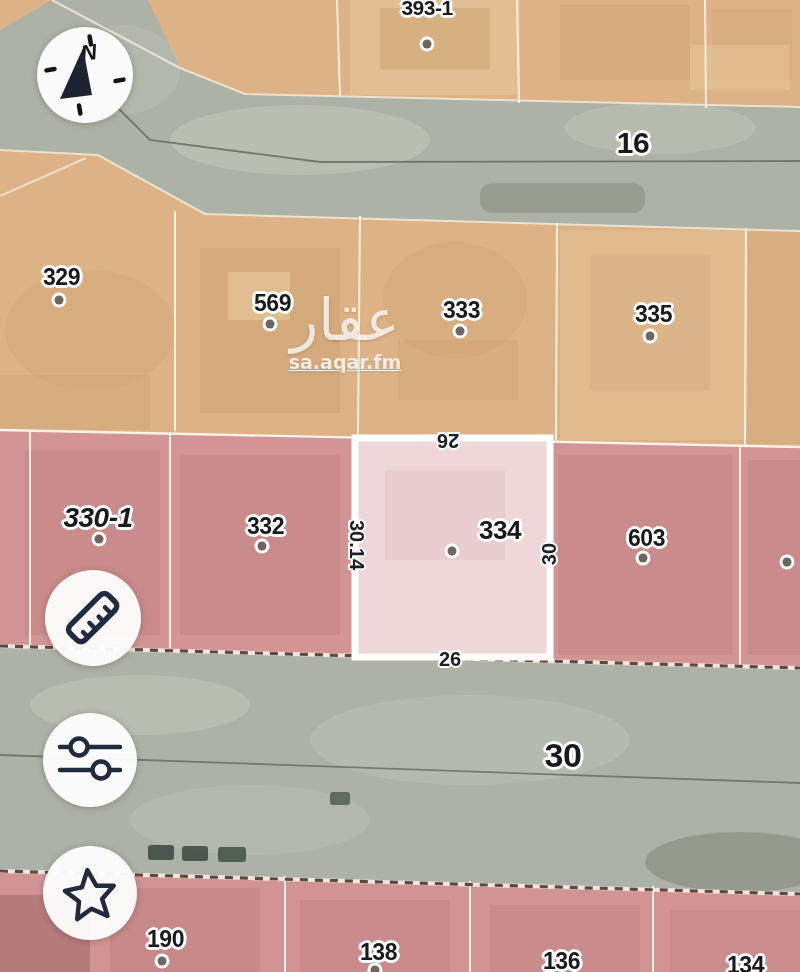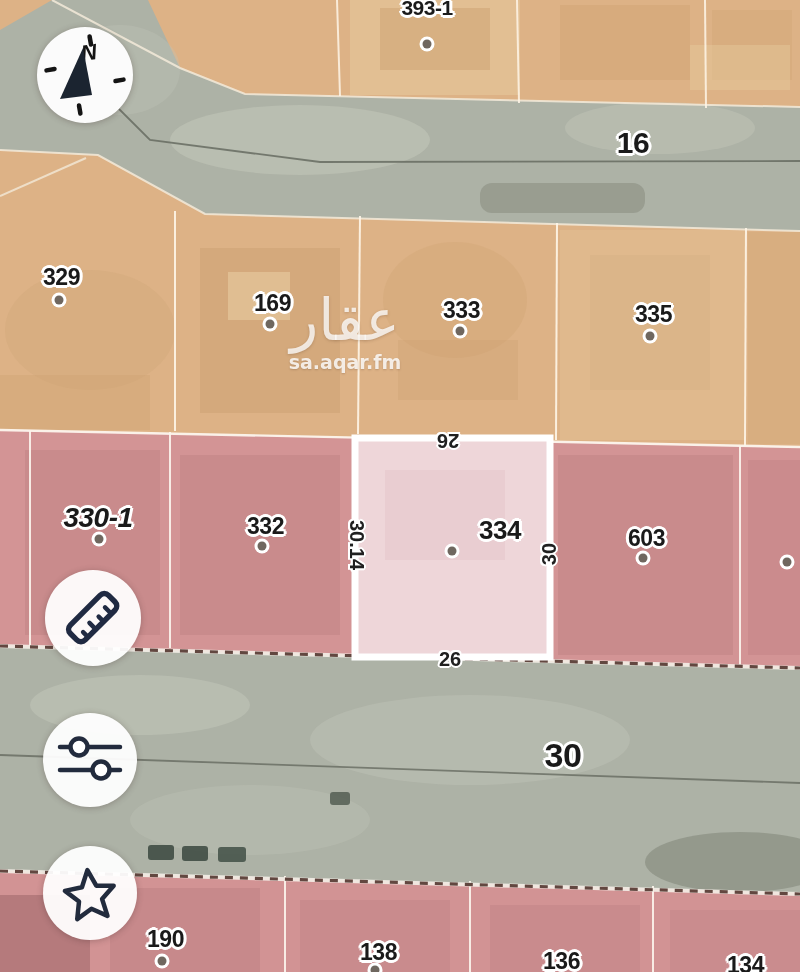--- a/index.html
+++ b/index.html
@@ -30,21 +30,21 @@
     background:#6f675f;box-shadow:0 0 0 3px #fff;transform:translate(-50%,-50%);
   }
   
   .watermark{position:absolute;left:345px;top:332px;transform:translate(-50%,-50%);text-align:center;pointer-events:none;}
   .wm-logo{
     font-family:"DejaVu Sans", sans-serif;font-size:58px;font-weight:400;
     color:rgba(255,255,255,.78);line-height:1;text-shadow:0 1px 3px rgba(90,60,40,.25);
   }
   .wm-domain{
     font-family:"DejaVu Sans", sans-serif;font-size:19px;font-weight:700;
-    color:rgba(255,255,255,.82);margin-top:2px;text-shadow:0 1px 2px rgba(90,60,40,.25);
+    color:rgba(255,255,255,.82);margin-top:2px;text-shadow:0 1px 2px rgba(90,60,40,.25);text-decoration:underline;
   }
   
   .circle-btn{
     position:absolute;border-radius:50%;background:rgba(255,255,255,.94);
     box-shadow:0 1px 6px rgba(60,40,40,.three);box-shadow:0 1px 6px rgba(60,40,40,.3);
     display:flex;align-items:center;justify-content:center;
   }
   .compass{left:37px;top:27px;width:96px;height:96px;background:#fbfbfb;}
   .ruler-btn{left:45px;top:570px;width:96px;height:96px;}
   .filter-btn{left:43px;top:713px;width:94px;height:94px;}
@@ -143,21 +143,21 @@
   <div class="watermark">
     <div class="wm-logo">عقار</div>
     <div class="wm-domain">sa.aqar.fm</div>
   </div>
 
   <div class="plabel street-sm" style="left:633px;top:143px;">16</div>
   <div class="plabel street-lg" style="left:563px;top:755px;">30</div>
 
   <div class="plabel sz21" style="left:427px;top:8px;">393-1</div>
   <div class="plabel sz23" style="left:58px;top:277px;">329</div>
-  <div class="plabel sz23" style="left:269px;top:303px;">169</div>
+  <div class="plabel sz23" style="left:269px;top:303px;">569</div>
   <div class="plabel sz23" style="left:458px;top:310px;">333</div>
   <div class="plabel sz23" style="left:650px;top:314px;">335</div>
   <div class="plabel sz22" style="left:98px;top:518px;">330-1</div>
   <div class="plabel sz23" style="left:262px;top:526px;">332</div>
   <div class="plabel lg" style="left:452px;top:530px;">334</div>
   <div class="plabel sz23" style="left:643px;top:538px;">603</div>
   <div class="plabel sz23" style="left:162px;top:939px;">190</div>
   <div class="plabel sz23" style="left:375px;top:952px;">138</div>
   <div class="plabel sz23" style="left:558px;top:961px;">136</div>
   <div class="plabel sz23" style="left:742px;top:965px;">134</div>

